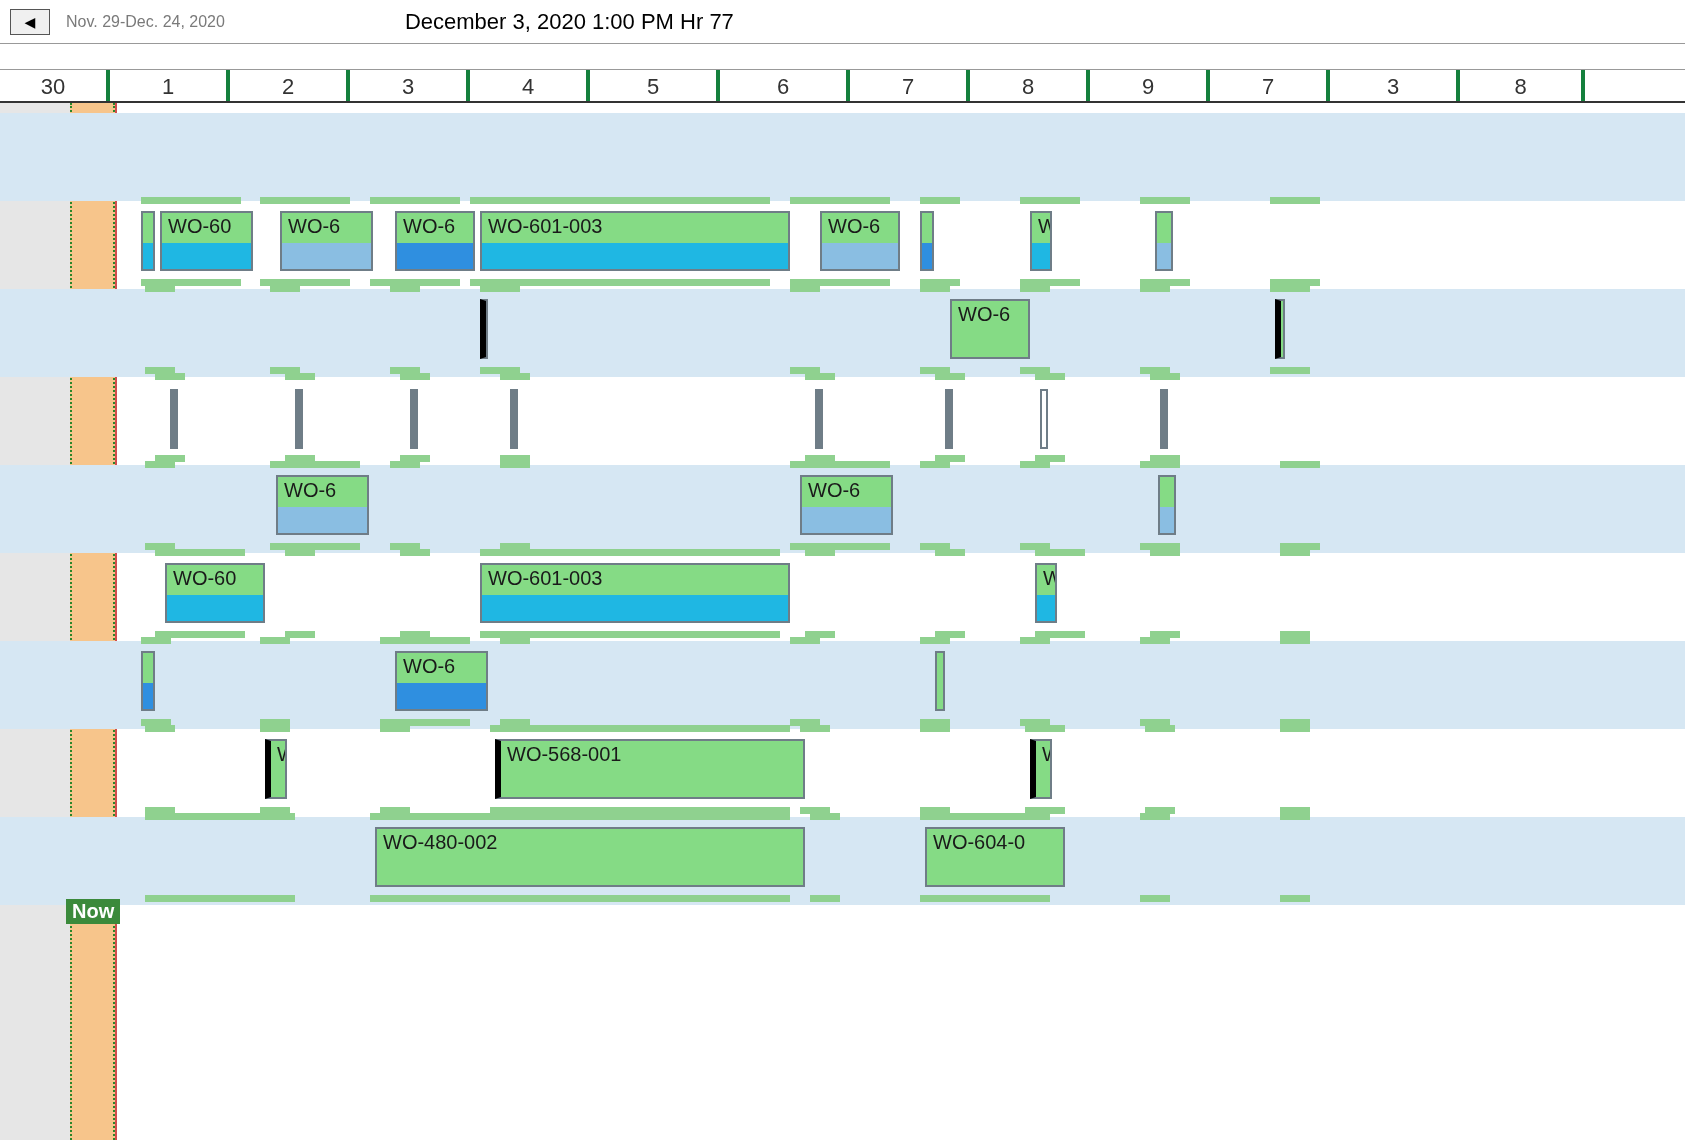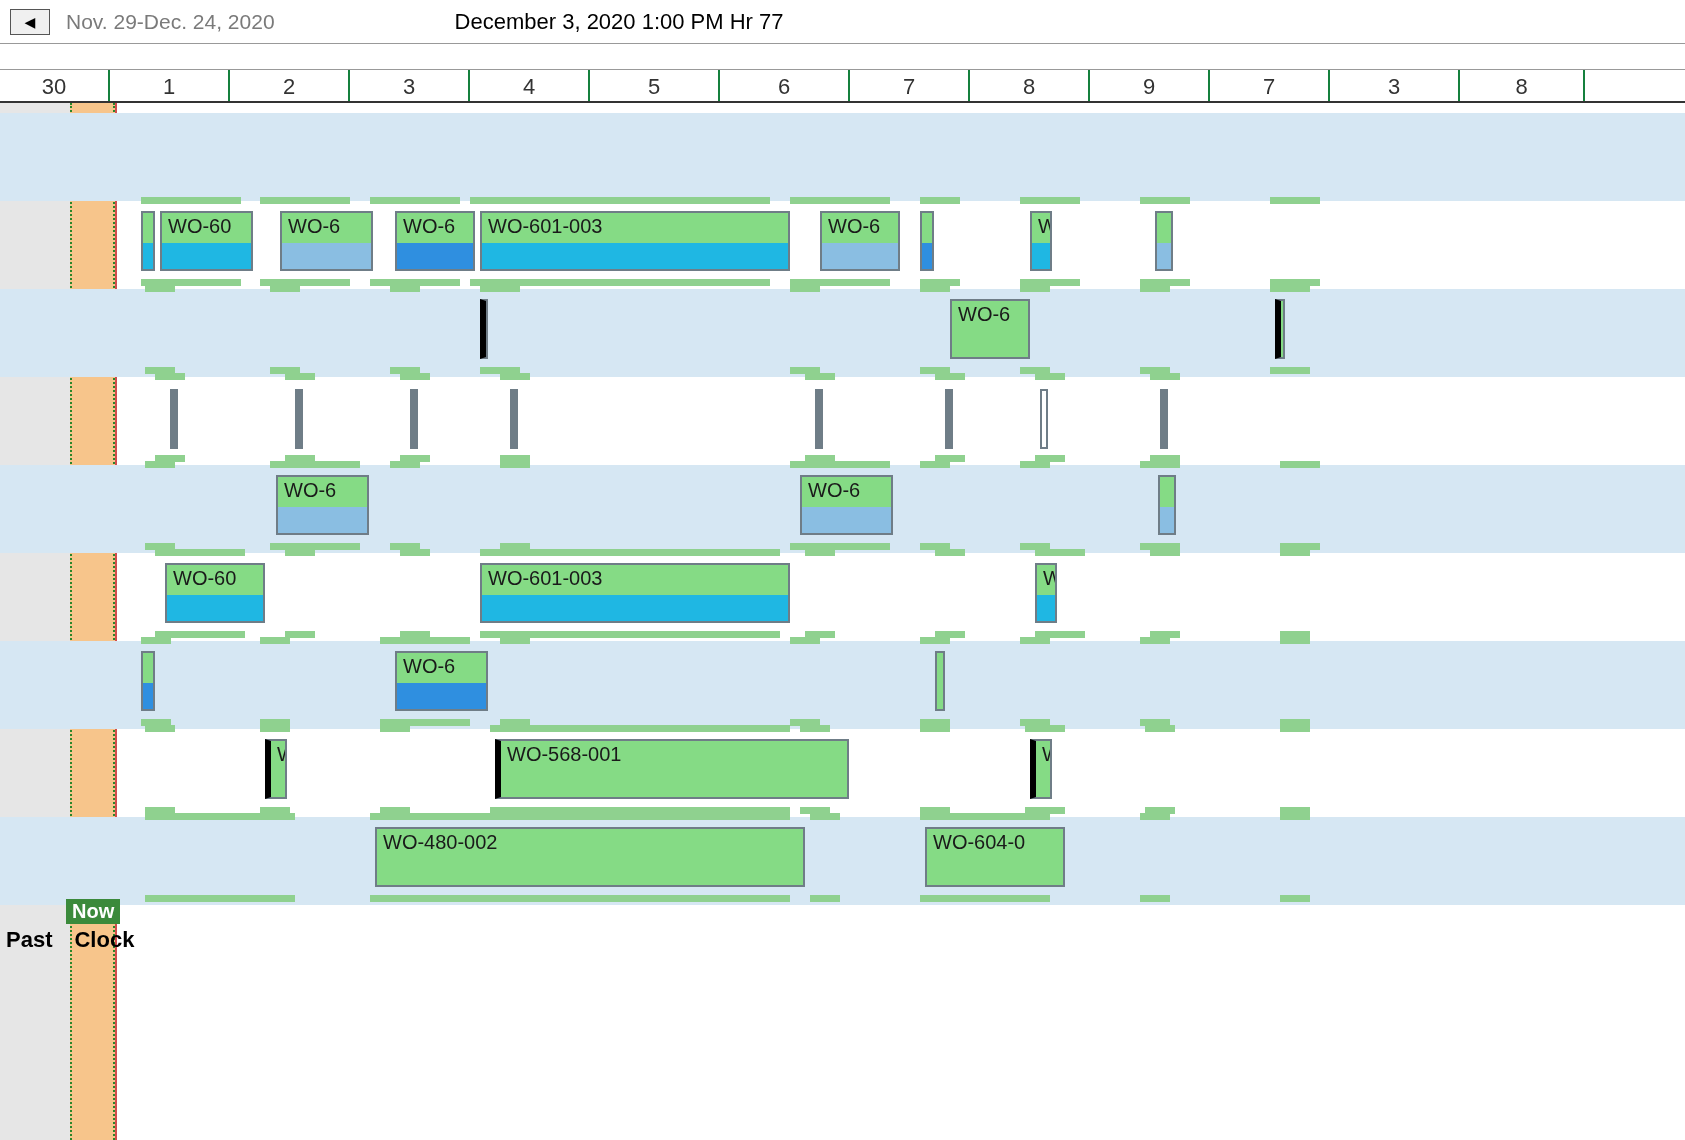--- a/index.html
+++ b/index.html
@@ -28,42 +28,42 @@
   background: #f0f0f0;
   display: flex;
   align-items: center;
   justify-content: center;
   font-size: 14px;
   cursor: pointer;
 }
 .date-range {
   color: #7a7a7a;
   margin-left: 16px;
-  font-size: 21px;
+  font-size: 16px;
 }
 .current-time {
   color: #000;
   margin-left: 180px;
   font-size: 22px;
 }
 
 
 .strip {
   height: 26px;
   border-bottom: 1px solid #999;
 }
 
 
 .day-header {
   display: flex;
   height: 33px;
   border-bottom: 2px solid #333;
 }
 .day-cell {
-  border-right: 2px solid #15803d;
+  border-right: 4px solid #15803d;
   text-align: center;
   font-size: 22px;
   line-height: 33px;
   color: #333;
 }
 
 
 .gantt-body {
   position: relative;
   height: calc(100% - 44px - 26px - 33px);
@@ -435,31 +435,27 @@
       <div class="top">WO-6</div>
       <div class="bot blue"></div>
     </div>
     <div class="task allgreen" style="left: 935px; width: 10px; top: 548px;">
       <div class="top"></div>
     </div>
     <div class="task" style="left: 265px; width: 22px; top: 636px; border-left: 6px solid rgb(0, 0, 0);">
       <div class="top">W</div>
       <div class="bot green"></div>
     </div>
-    <div class="task allgreen" style="left: 495px; width: 354px; top: 636px; border-left: 6px solid rgb(0, 0, 0);">
+    <div class="task allgreen" style="left: 495px; width: 310px; top: 636px; border-left: 6px solid rgb(0, 0, 0);">
       <div class="top">WO-568-001</div>
     </div>
     <div class="task" style="left: 1030px; width: 22px; top: 636px; border-left: 6px solid rgb(0, 0, 0);">
       <div class="top">W</div>
       <div class="bot green"></div>
     </div>
     <div class="task allgreen" style="left: 375px; width: 430px; top: 724px;">
       <div class="top">WO-480-002</div>
     </div>
     <div class="task allgreen" style="left: 925px; width: 140px; top: 724px;">
       <div class="top">WO-604-0</div>
     </div>
     <div class="now-badge" style="left: 66px; top: 796px;">Now</div>
-    <div class="footer-labels" style="top: 822px;">
-      <span>Past</span>
-      <span style="margin-left:14px">Clock</span>
-    </div>
   </div>
 
 </body></html>

